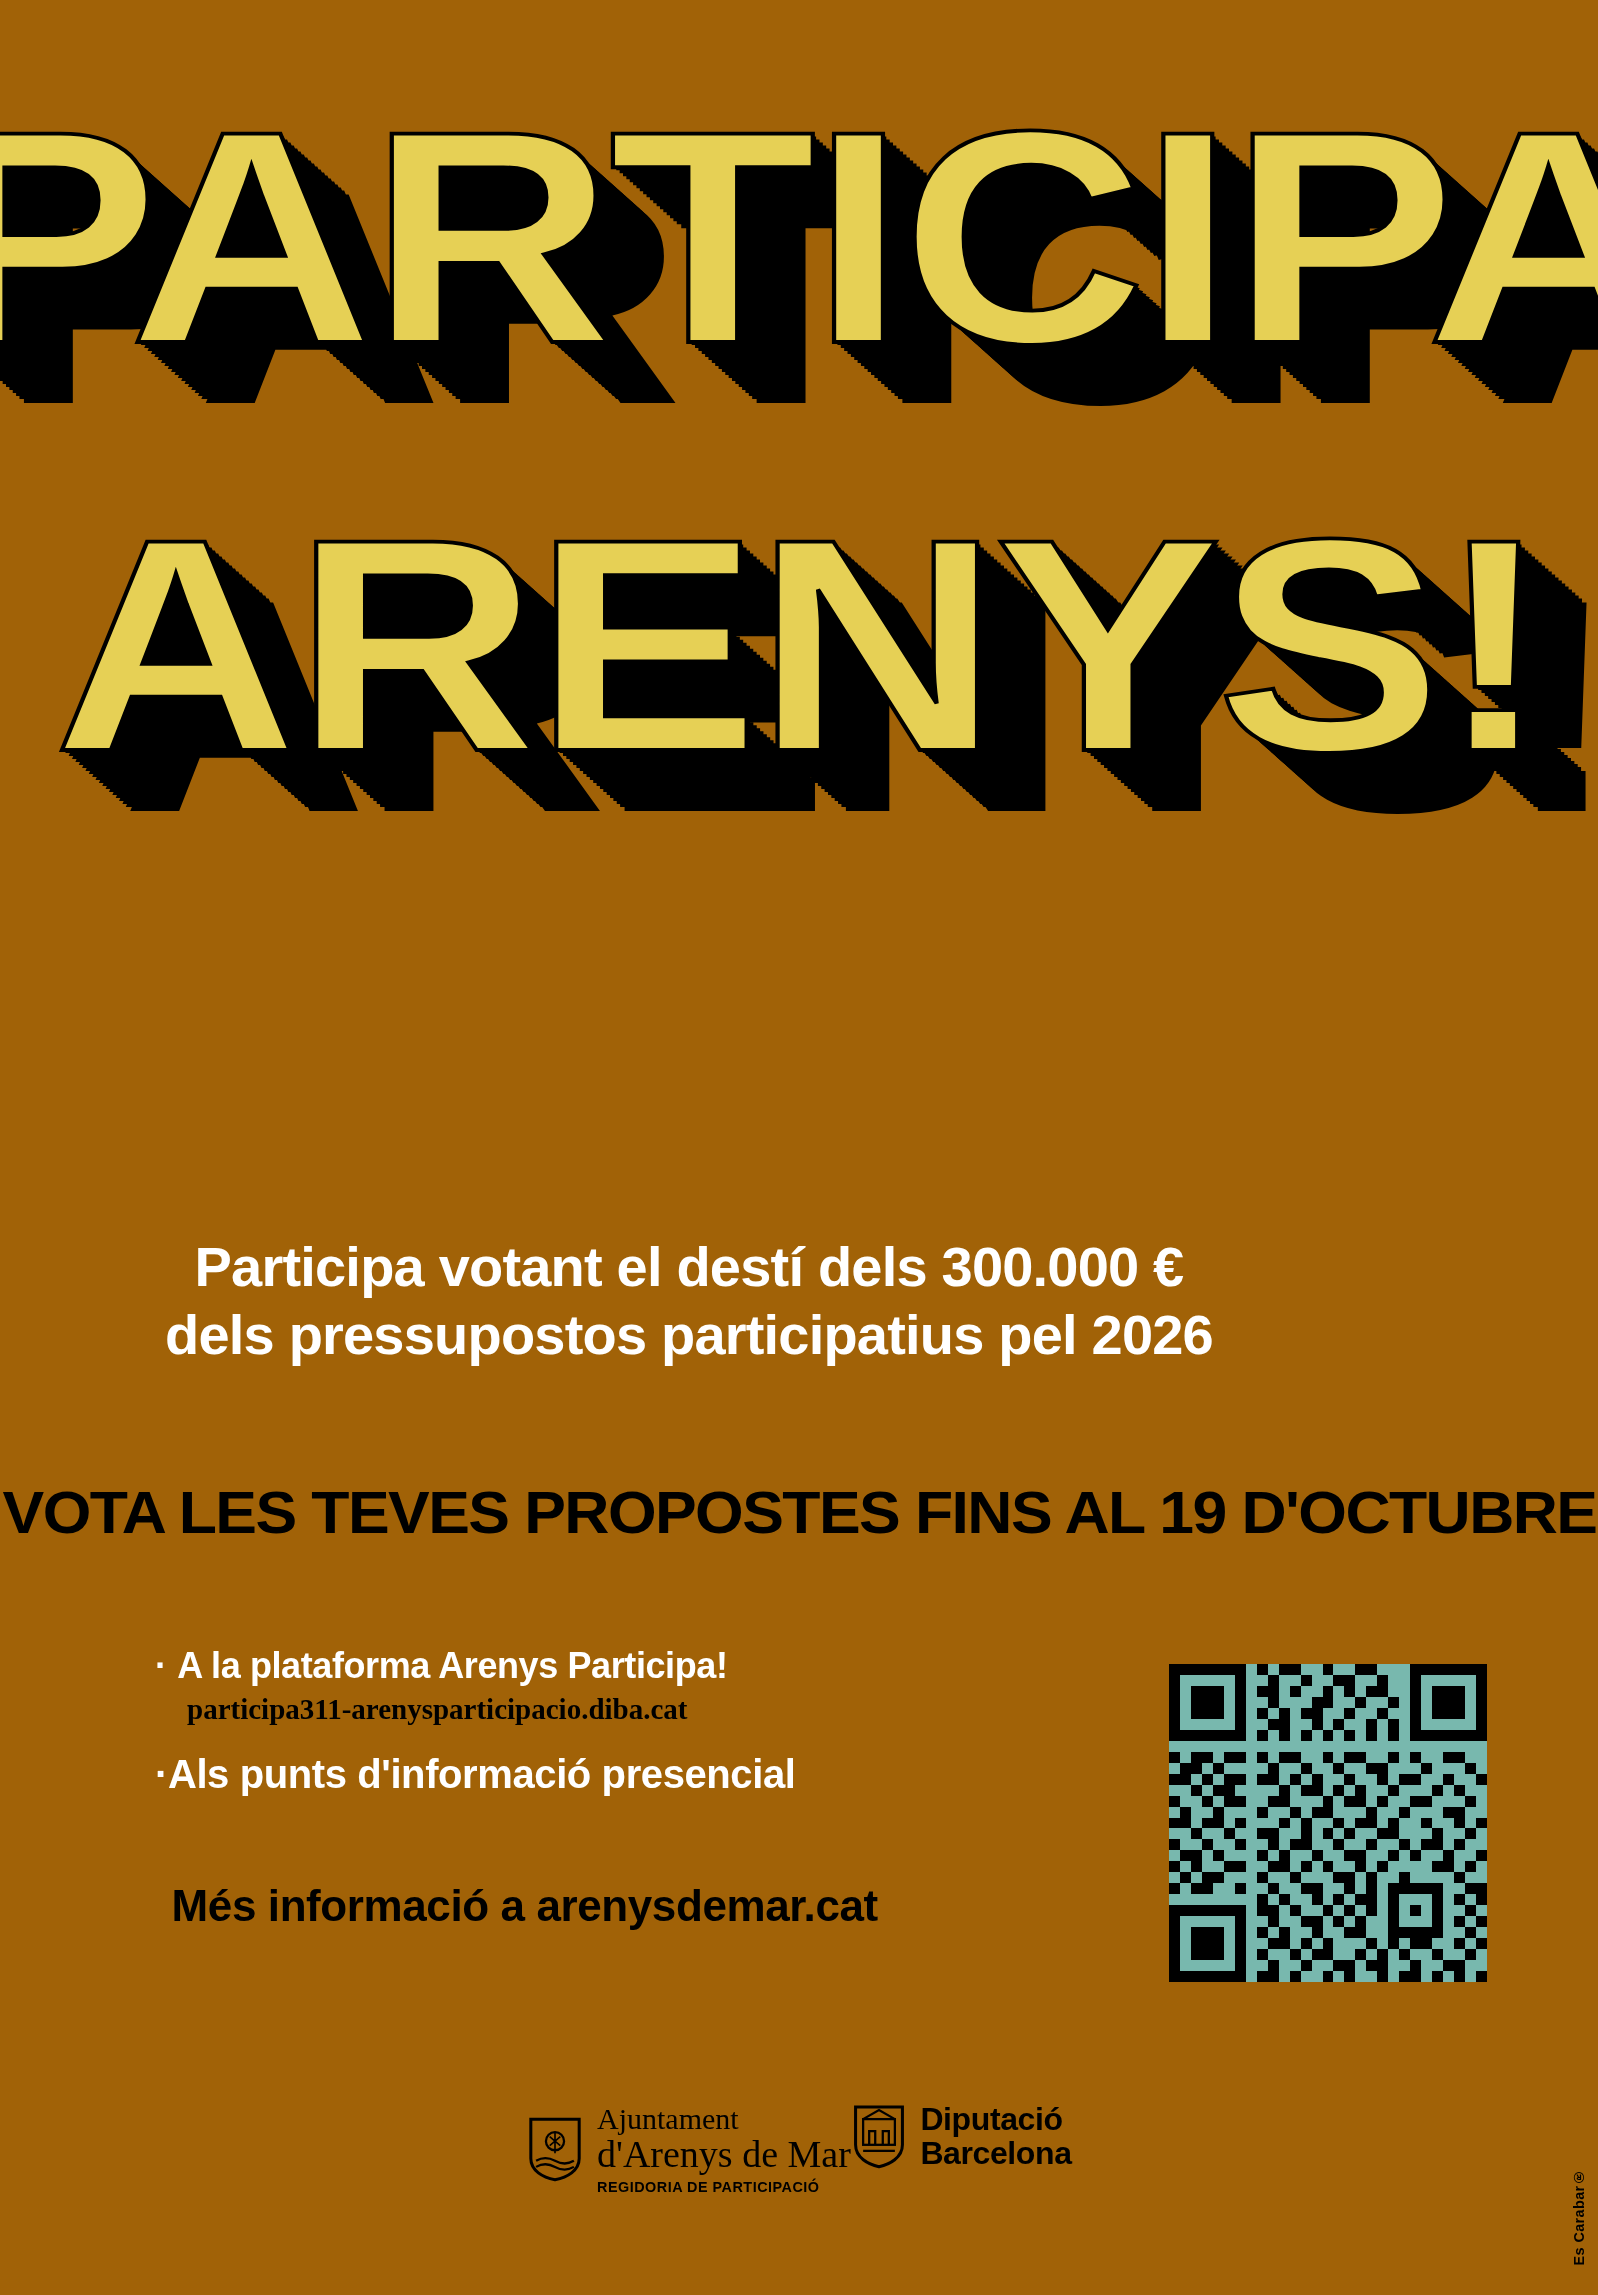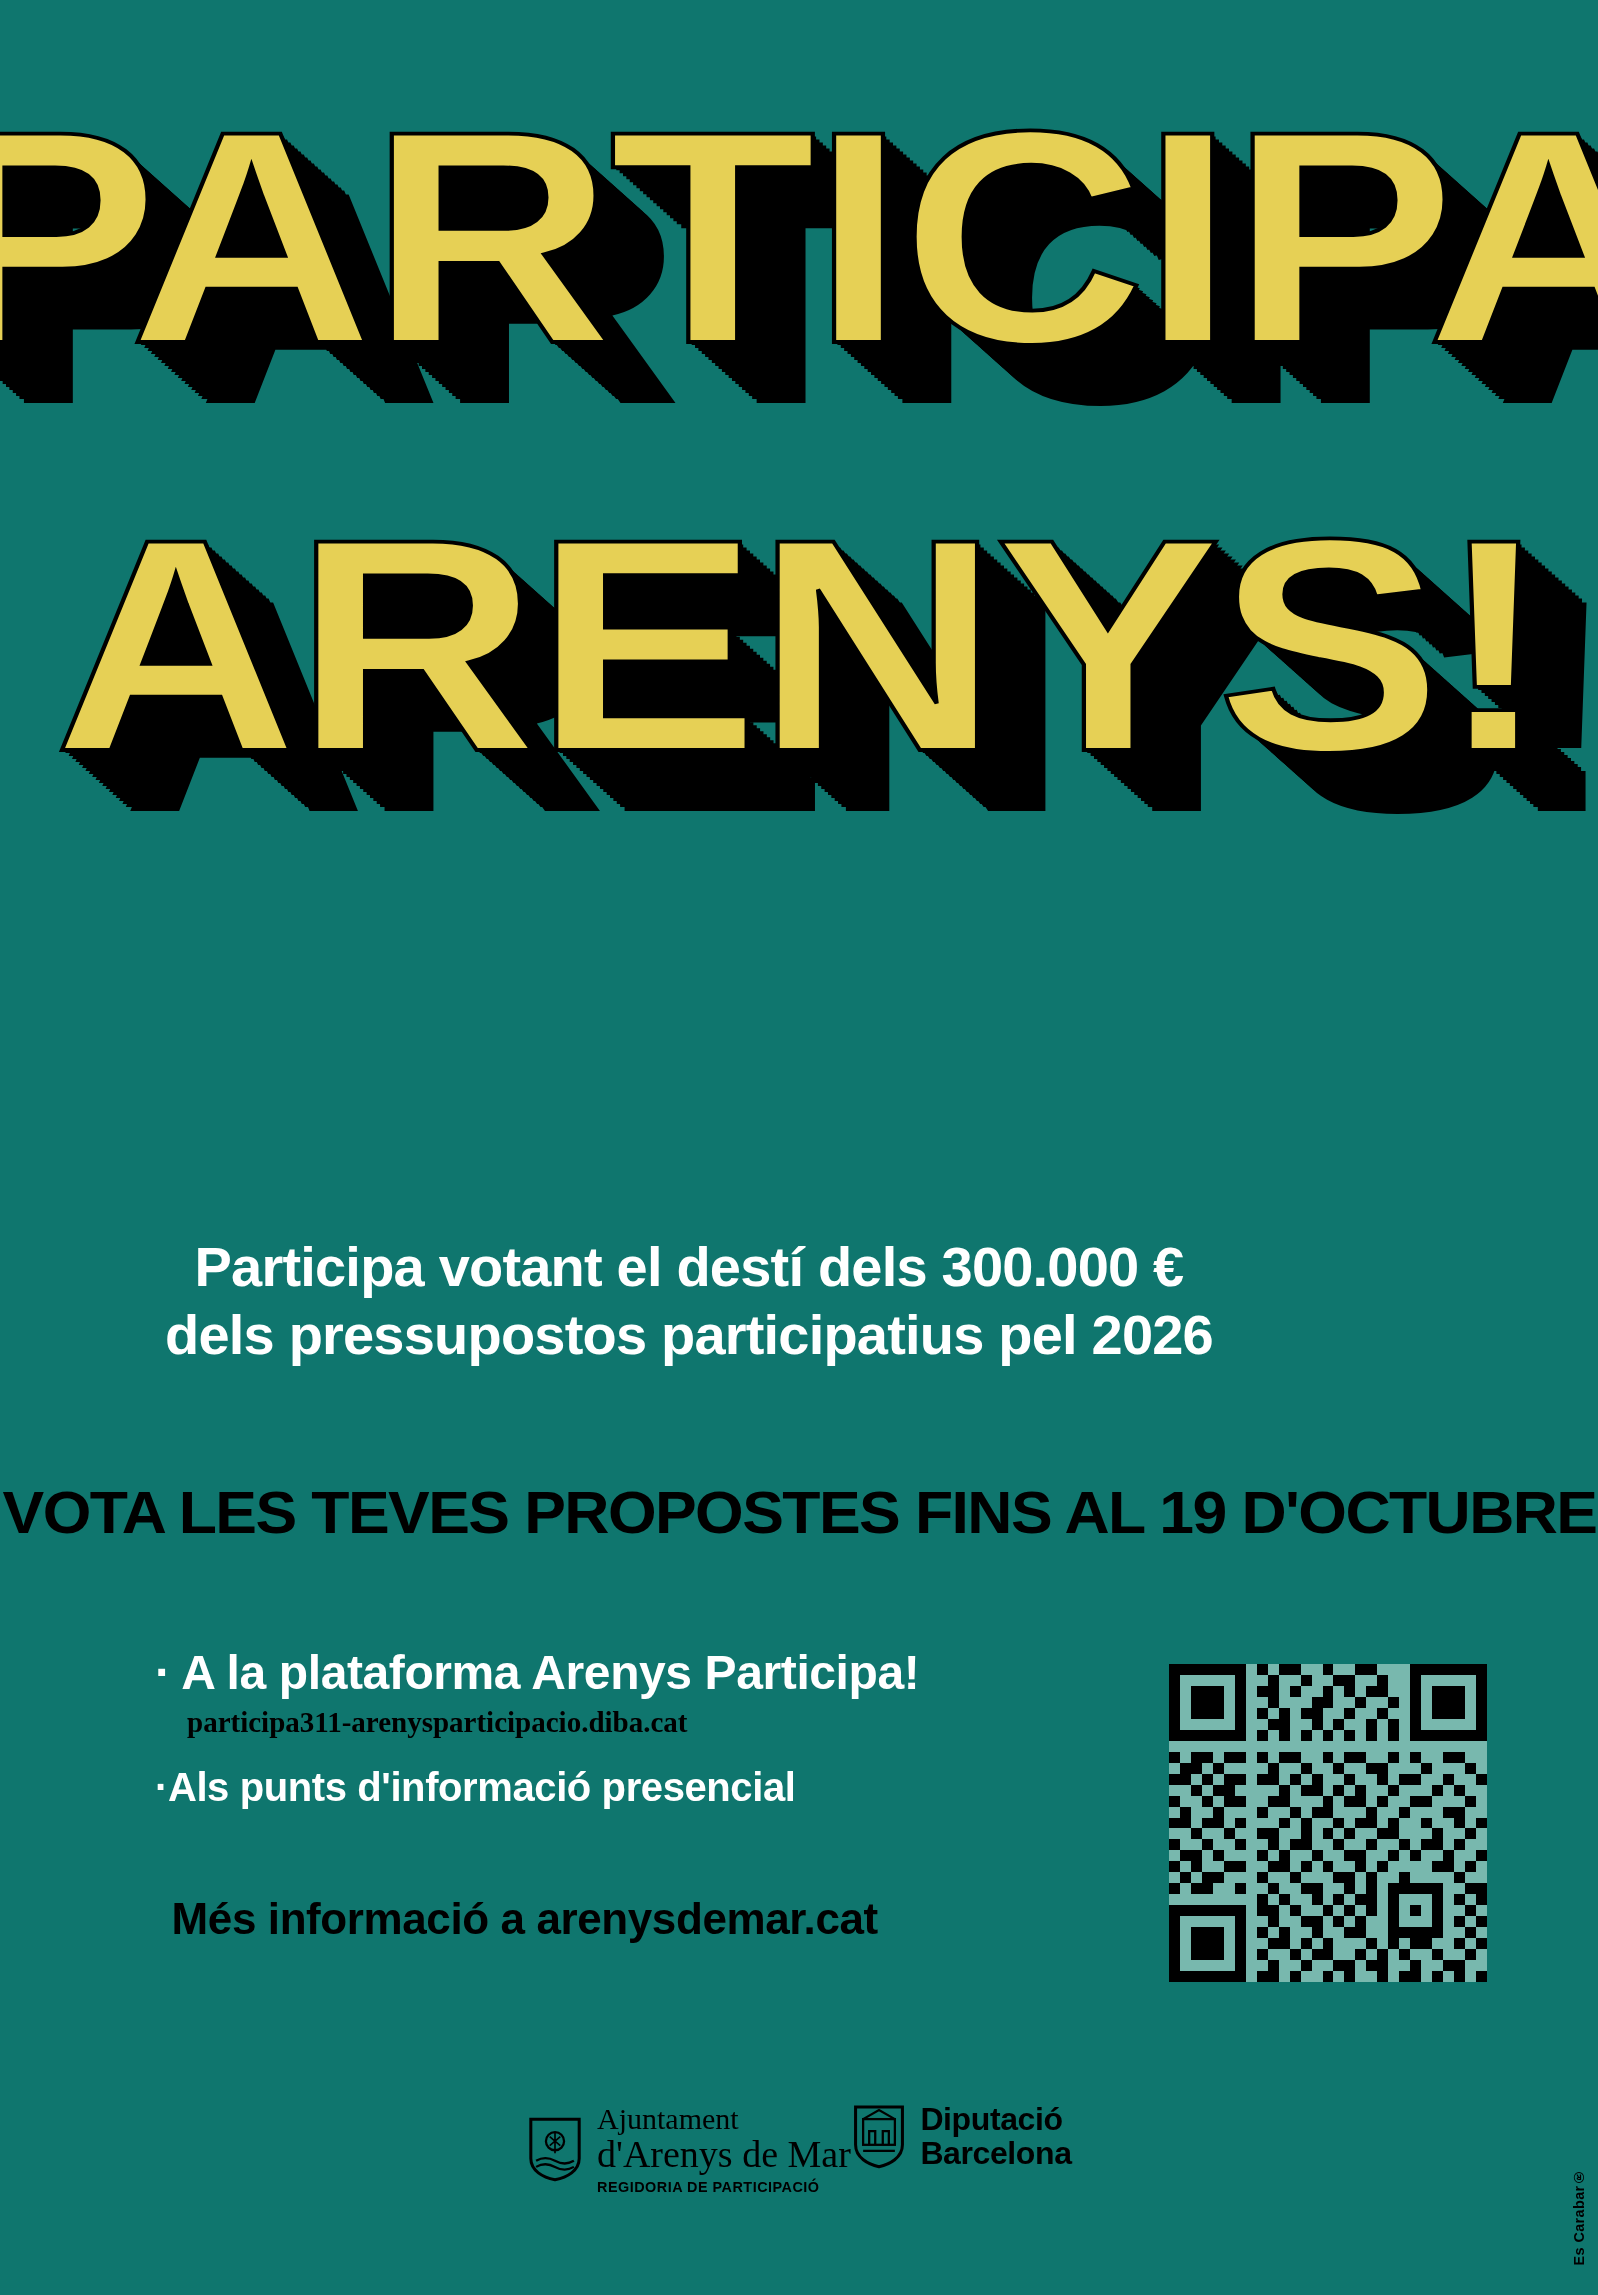--- a/index.html
+++ b/index.html
@@ -7,21 +7,21 @@
     padding: 0;
     background: #ffffff;
   }
   body {
     font-family: "Liberation Sans", sans-serif;
   }
   .poster {
     position: relative;
     width: 1599px;
     height: 2295px;
-    background: #0f766e;
+    background: #a16207;
     overflow: hidden;
   }
 
   
   .headline-block {
     position: absolute;
     left: 0;
     top: 113px;
     width: 1599px;
     height: 1089px;
@@ -84,21 +84,21 @@
 
   
   .info {
     position: absolute;
     left: 155px;
     top: 1645px;
     width: 953px;
   }
   .bullet {
     color: #ffffff;
-    font-size: 48px;
+    font-size: 36px;
     font-weight: bold;
     letter-spacing: -0.4px;
     margin-bottom: 6px;
   }
   .bullet .dot { margin-right: 10.6px; }
   .url {
     color: #000000;
     font-family: "Liberation Serif", serif;
     font-weight: bold;
     font-size: 29px;

